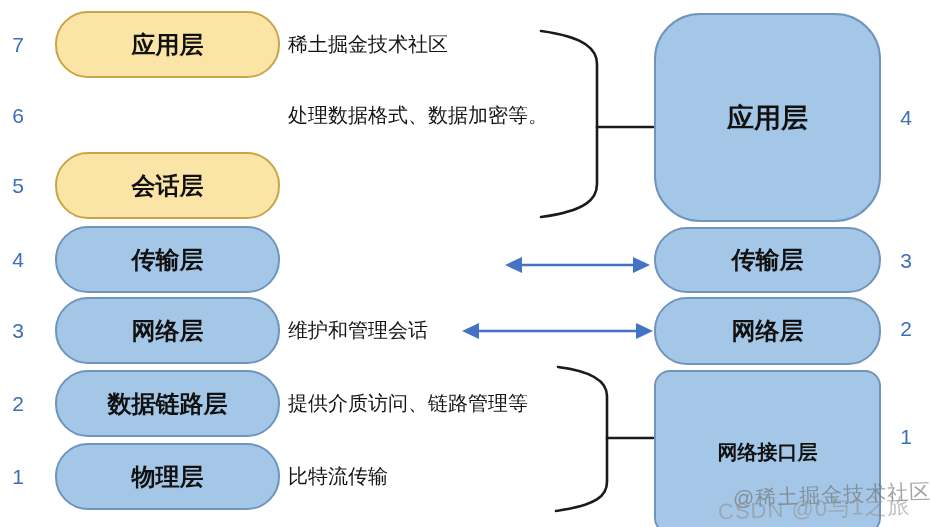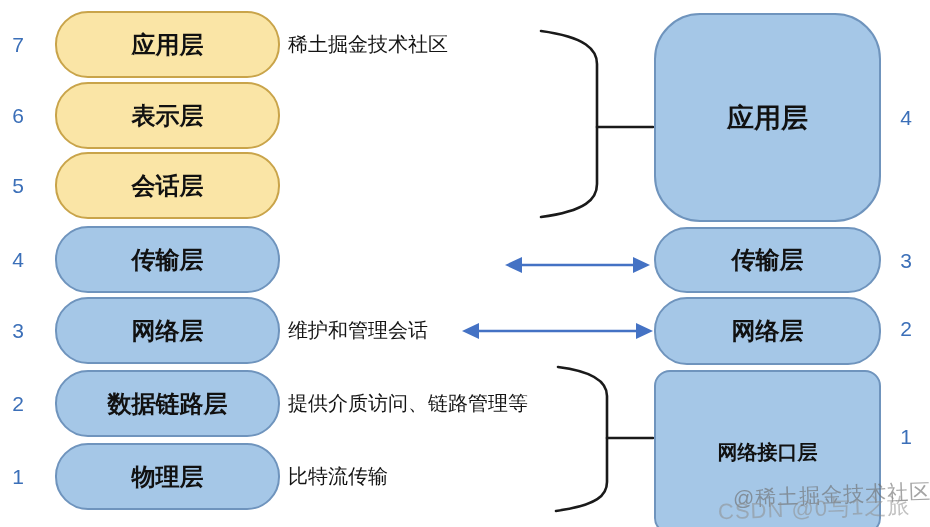--- a/index.html
+++ b/index.html
@@ -69,28 +69,28 @@
 
   <div class="lnum t7">7</div>
   <div class="lnum t6">6</div>
   <div class="lnum t5">5</div>
   <div class="lnum t4">4</div>
   <div class="lnum t3">3</div>
   <div class="lnum t2">2</div>
   <div class="lnum t1">1</div>
 
   <div class="lbox yellow t7">应用层</div>
-  <div class="lbox yellow t6">表示层</div>
   <div class="lbox yellow t5">会话层</div>
   <div class="lbox blue t4">传输层</div>
   <div class="lbox blue t3">网络层</div>
   <div class="lbox blue t2">数据链路层</div>
   <div class="lbox blue t1">物理层</div>
 
   <div class="ldesc t7">稀土掘金技术社区</div>
+  <div class="ldesc t6">处理数据格式、数据加密等。</div>
   <div class="ldesc t3">维护和管理会话</div>
   <div class="ldesc t1">比特流传输</div>
   <div class="ldesc t2">提供介质访问、链路管理等</div>
 
   <div class="rbox rbox-app">应用层</div>
   <div class="rbox rbox-trans">传输层</div>
   <div class="rbox rbox-net">网络层</div>
   <div class="rbox rbox-netif">网络接口层</div>
 
   <div class="rnum rnum4">4</div>

